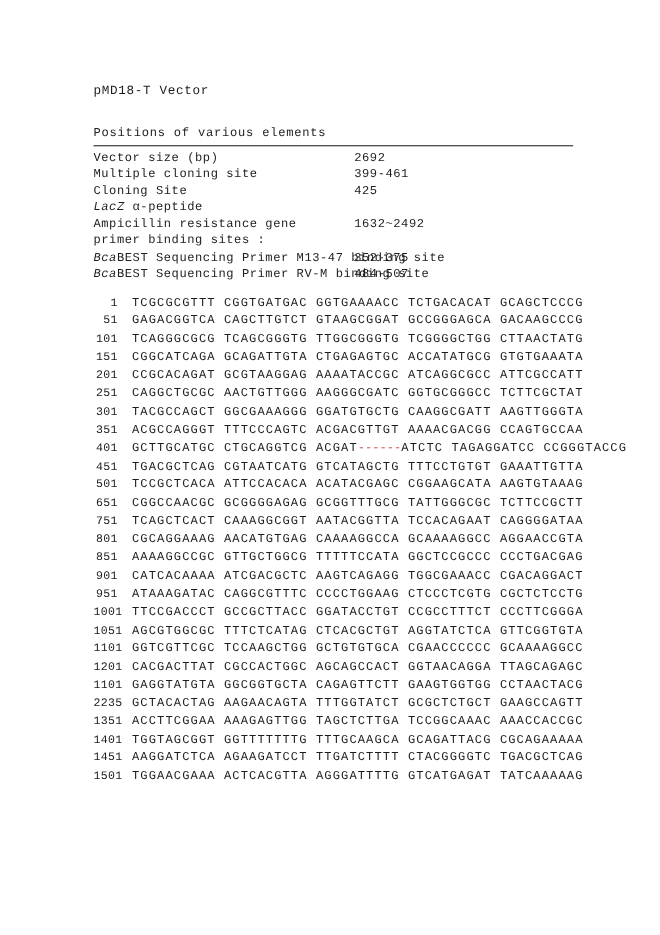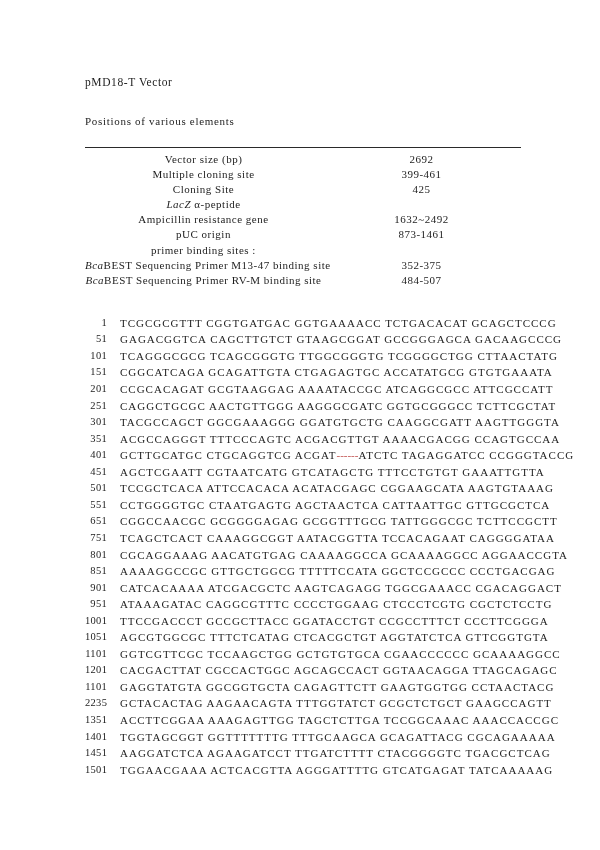--- a/index.html
+++ b/index.html
@@ -11,38 +11,38 @@
     width: 600px;
     height: 850px;
     font-family: "Liberation Serif", "DejaVu Serif", serif;
     color: #1d1d1d;
     -webkit-font-smoothing: antialiased;
     overflow: hidden;
   }
   .page {
     padding: 76px 0 0 85px;
     width: 440px;
+    font-family: Liberation Mono, monospace;
   }
   .title {
     font-size: 11.5px;
     letter-spacing: 0.6px;
     margin-bottom: 27px;
   }
   .table-header {
     font-size: 11px;
     letter-spacing: 0.7px;
-    padding-bottom: 20px;
+    padding-bottom: 4px;
     border-bottom: 1.6px solid #2a2a2a;
     width: 436px;
   }
   .etable {
     width: 436px;
     padding-top: 4px;
-    margin-bottom: 27px;
-    text-align: center;
+    margin-bottom: 10px;
   }
   .trow {
     display: flex;
     font-size: 11px;
     letter-spacing: 0.5px;
     line-height: 15.1px;
     white-space: nowrap;
   }
   .tlabel {
     width: 237px;
@@ -97,24 +97,20 @@
         <span class="tvalue">425</span>
       </div>
       <div class="trow">
         <span class="tlabel"><i>LacZ</i> α-peptide</span>
       </div>
       <div class="trow">
         <span class="tlabel">Ampicillin resistance gene</span>
         <span class="tvalue">1632~2492</span>
       </div>
       <div class="trow">
-        <span class="tlabel">pUC origin</span>
-        <span class="tvalue">873-1461</span>
-      </div>
-      <div class="trow">
         <span class="tlabel">primer binding sites :</span>
         <span class="tvalue"></span>
       </div>
       <div class="trow">
         <span class="tlabel"><i>Bca</i>BEST Sequencing Primer M13-47 binding site</span>
         <span class="tvalue">352-375</span>
       </div>
       <div class="trow">
         <span class="tlabel"><i>Bca</i>BEST Sequencing Primer RV-M binding site</span>
         <span class="tvalue">484-507</span>
@@ -152,29 +148,25 @@
       <div class="seqline">
         <span class="seqnum">351</span>
         <span class="seqtext">ACGCCAGGGT TTTCCCAGTC ACGACGTTGT AAAACGACGG CCAGTGCCAA</span>
       </div>
       <div class="seqline">
         <span class="seqnum">401</span>
         <span class="seqtext">GCTTGCATGC CTGCAGGTCG ACGAT<span class="red" style="color: rgb(192, 80, 77);">------</span>ATCTC TAGAGGATCC CCGGGTACCG</span>
       </div>
       <div class="seqline">
         <span class="seqnum">451</span>
-        <span class="seqtext">AGCTCGAATT CGTAATCATG GTCATAGCTG TTTCCTGTGT GAAATTGTTA</span>
+        <span class="seqtext">TGACGCTCAG CGTAATCATG GTCATAGCTG TTTCCTGTGT GAAATTGTTA</span>
       </div>
       <div class="seqline">
         <span class="seqnum">501</span>
         <span class="seqtext">TCCGCTCACA ATTCCACACA ACATACGAGC CGGAAGCATA AAGTGTAAAG</span>
-      </div>
-      <div class="seqline">
-        <span class="seqnum">551</span>
-        <span class="seqtext">CCTGGGGTGC CTAATGAGTG AGCTAACTCA CATTAATTGC GTTGCGCTCA</span>
       </div>
       <div class="seqline">
         <span class="seqnum">651</span>
         <span class="seqtext">CGGCCAACGC GCGGGGAGAG GCGGTTTGCG TATTGGGCGC TCTTCCGCTT</span>
       </div>
       <div class="seqline">
         <span class="seqnum">751</span>
         <span class="seqtext">TCAGCTCACT CAAAGGCGGT AATACGGTTA TCCACAGAAT CAGGGGATAA</span>
       </div>
       <div class="seqline">

